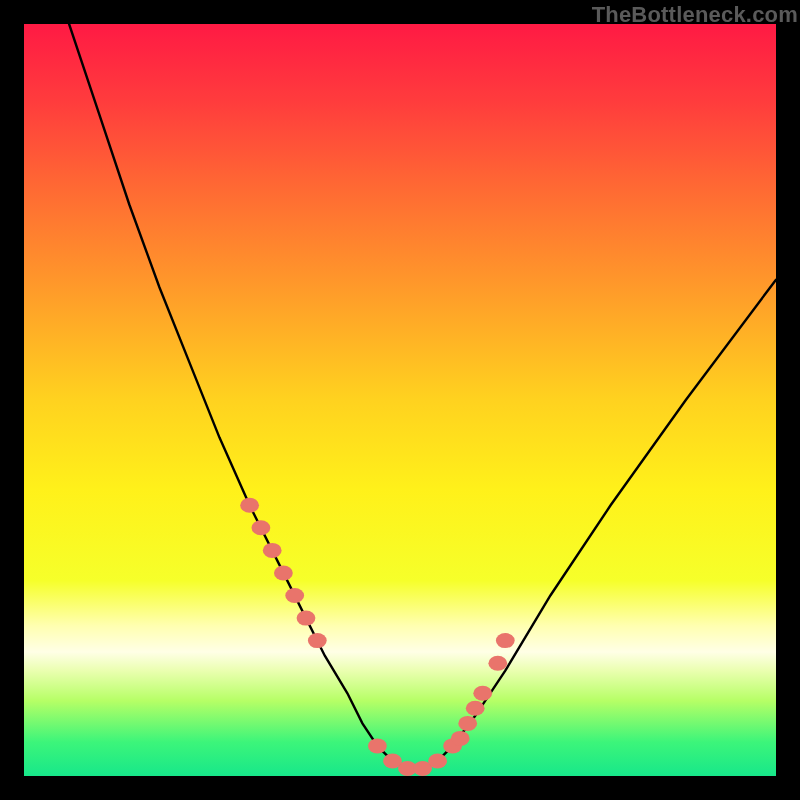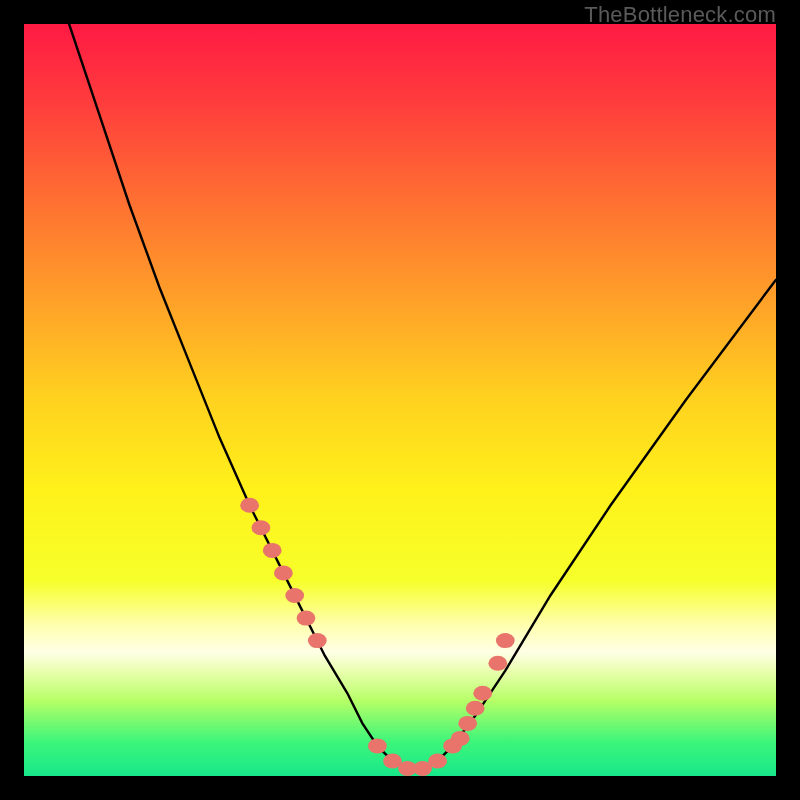--- a/index.html
+++ b/index.html
@@ -22,24 +22,24 @@
     position: absolute;
     left: 24px;
     top: 24px;
     width: 752px;
     height: 752px;
     overflow: hidden;
   }
   .watermark {
     position: absolute;
     top: 2px;
-    right: 24px;
+    right: 2px;
     font-family: Arial, Helvetica, sans-serif;
     font-size: 22px;
-    font-weight: 400;
+    font-weight: 700;
     color: #5a5a5a;
     letter-spacing: 0.2px;
     user-select: none;
   }
   svg { display: block; }
 </style>
 </head>
 <body>
 
 <div class="frame">

